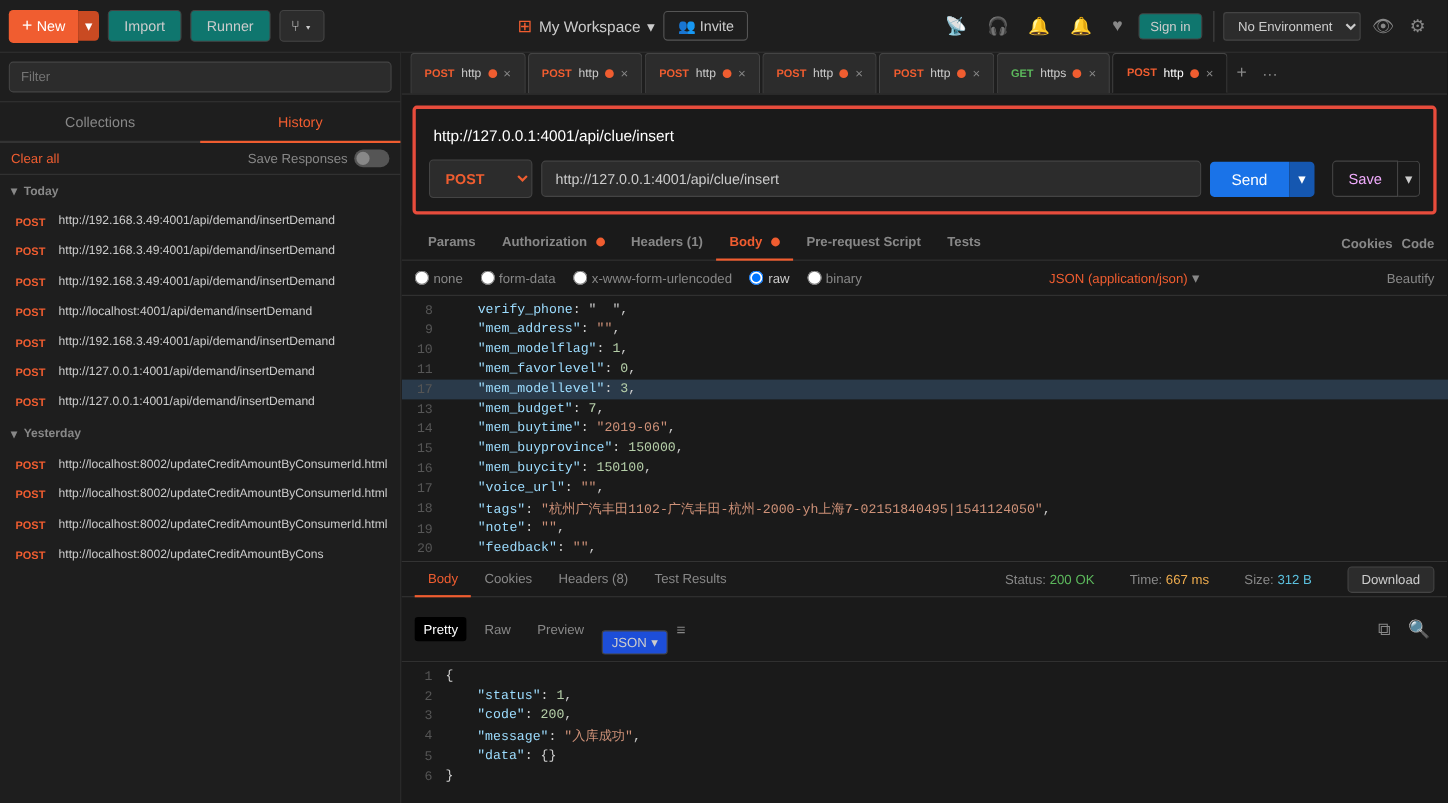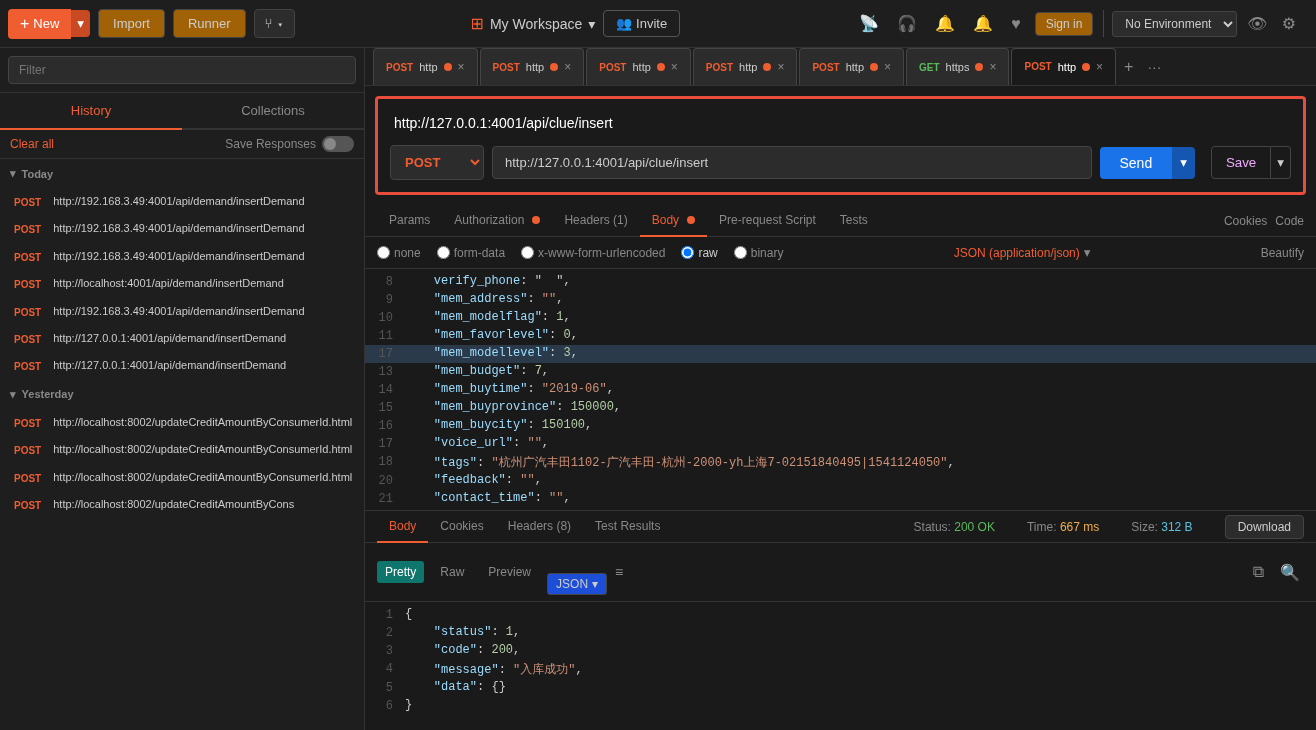--- a/index.html
+++ b/index.html
@@ -2,21 +2,21 @@
 <html><head>
   <meta charset="utf-8">
   <style>
     * { box-sizing: border-box; margin: 0; padding: 0; }
     body { font-family: -apple-system, BlinkMacSystemFont, 'Segoe UI', sans-serif; font-size: 12px; background: #1a1a1a; color: #ccc; height: 730px; overflow: hidden; display: flex; flex-direction: column; }
 
     
     .top-bar { background: #1e1e1e; height: 48px; display: flex; align-items: center; padding: 0 8px; gap: 8px; border-bottom: 1px solid #333; flex-shrink: 0; }
     .new-btn { background: #f05d30; color: white; border: none; border-radius: 4px; padding: 6px 12px; cursor: pointer; display: flex; align-items: center; gap: 4px; font-size: 13px; font-weight: 500; }
     .new-btn-arrow { background: #c94a22; border: none; color: white; border-radius: 0 4px 4px 0; padding: 6px 6px; cursor: pointer; }
-    .top-btn { background: #a16207; color: #ccc; border: 1px solid #444; border-radius: 4px; padding: 6px 14px; cursor: pointer; font-size: 13px; }
+    .top-btn { background: #0f766e; color: #ccc; border: 1px solid #444; border-radius: 4px; padding: 6px 14px; cursor: pointer; font-size: 13px; }
     .top-btn-icon { background: #2c2c2c; color: #ccc; border: 1px solid #444; border-radius: 4px; padding: 6px 10px; cursor: pointer; }
     .top-center { flex: 1; display: flex; justify-content: center; align-items: center; gap: 8px; }
     .workspace-btn { background: transparent; color: #ccc; border: none; cursor: pointer; font-size: 14px; display: flex; align-items: center; gap: 6px; }
     .invite-btn { background: transparent; color: #ccc; border: 1px solid #555; border-radius: 4px; padding: 5px 12px; cursor: pointer; font-size: 13px; }
     .top-right { display: flex; align-items: center; gap: 10px; margin-left: auto; }
     .icon-btn { background: transparent; border: none; color: #888; cursor: pointer; font-size: 16px; padding: 4px; }
 
     
     .main { display: flex; flex: 1; overflow: hidden; }
 
@@ -56,21 +56,21 @@
     .url-display { color: #fff; font-size: 14px; margin-bottom: 10px; padding: 4px; }
     .url-input-row { display: flex; align-items: center; gap: 8px; }
     .method-select { background: #2c2c2c; color: #f05d30; border: 1px solid #444; border-radius: 4px; padding: 8px 10px; font-size: 13px; cursor: pointer; font-weight: 600; }
     .url-input { flex: 1; background: #2c2c2c; border: 1px solid #444; border-radius: 4px; padding: 8px 12px; color: #ccc; font-size: 13px; }
     .send-btn { background: #1a73e8; color: white; border: none; border-radius: 4px 0 0 4px; padding: 8px 20px; cursor: pointer; font-size: 14px; font-weight: 500; }
     .send-arrow { background: #1557b0; color: white; border: none; border-radius: 0 4px 4px 0; padding: 8px 8px; cursor: pointer; }
     .save-btn { background: transparent; color: #f0abfc; border: 1px solid #444; border-radius: 4px 0 0 4px; padding: 8px 14px; cursor: pointer; margin-left: 8px; }
     .save-arrow { background: transparent; color: #ccc; border: 1px solid #444; border-left: none; border-radius: 0 4px 4px 0; padding: 8px 6px; cursor: pointer; }
 
     
-    .req-tabs-row { display: flex; align-items: center; border-bottom: 1px solid #333; padding: 0 12px; background: #1a1a1a; flex-shrink: 0; }
+    .req-tabs-row { display: flex; align-items: center; border-bottom: 1px solid #333; padding: 0 12px; background: #1a1a1a; flex-shrink: 0; font-weight: bold; }
     .req-tab-item { padding: 8px 12px; cursor: pointer; font-size: 12px; color: #888; border-bottom: 2px solid transparent; margin-bottom: -1px; display: flex; align-items: center; gap: 4px; }
     .req-tab-item.active { color: #f05d30; border-bottom: 2px solid #f05d30; }
     .cookies-link { margin-left: auto; color: #888; font-size: 12px; cursor: pointer; }
     .code-link { color: #888; font-size: 12px; cursor: pointer; margin-left: 8px; }
 
     
     .body-type-row { display: flex; align-items: center; gap: 16px; padding: 8px 12px; border-bottom: 1px solid #333; flex-shrink: 0; }
     .radio-option { display: flex; align-items: center; gap: 4px; cursor: pointer; font-size: 12px; color: #888; }
     .radio-option input { cursor: pointer; }
     .radio-option.active { color: #ccc; }
@@ -92,21 +92,21 @@
     
     .response-area { border-top: 1px solid #333; display: flex; flex-direction: column; height: 220px; flex-shrink: 0; }
     .response-tabs-row { display: flex; align-items: center; padding: 0 12px; background: #1a1a1a; border-bottom: 1px solid #333; flex-shrink: 0; }
     .resp-tab-item { padding: 8px 12px; cursor: pointer; font-size: 12px; color: #888; border-bottom: 2px solid transparent; margin-bottom: -1px; }
     .resp-tab-item.active { color: #f05d30; border-bottom: 2px solid #f05d30; }
     .resp-status { margin-left: auto; display: flex; align-items: center; gap: 32px; font-size: 12px; color: #888; }
     .status-ok { color: #5cb85c; }
     .download-btn { background: #2c2c2c; border: 1px solid #444; color: #ccc; padding: 4px 12px; border-radius: 4px; cursor: pointer; font-size: 12px; }
     .resp-format-row { display: flex; align-items: center; gap: 8px; padding: 6px 12px; border-bottom: 1px solid #333; flex-shrink: 0; }
     .resp-format-btn { background: transparent; border: none; color: #888; cursor: pointer; font-size: 12px; padding: 4px 8px; border-radius: 3px; }
-    .resp-format-btn.active { color: #fff; background: #0f766e; }
+    .resp-format-btn.active { color: #fff; background: #000000; }
     .json-dropdown { background: #1d4ed8; border: 1px solid #444; color: #ccc; padding: 3px 8px; border-radius: 3px; cursor: pointer; font-size: 12px; display: flex; align-items: center; gap: 4px; margin-top: 24px; }
     .filter-icon { color: #888; cursor: pointer; font-size: 14px; }
     .resp-right-icons { margin-left: auto; display: flex; gap: 8px; }
     .resp-code-area { flex: 1; overflow-y: auto; background: #1a1a1a; font-family: 'Courier New', monospace; font-size: 12px; padding: 4px 0; }
   </style>
 </head>
 <body>
 
 <div class="top-bar">
   <div style="display:flex;align-items:center;gap:0">
@@ -147,22 +147,22 @@
   </div>
 </div>
 
 <div class="main">
 
   <div class="sidebar">
     <div class="sidebar-search">
       <input type="text" placeholder="Filter" style="">
     </div>
     <div class="sidebar-tabs">
+      <div class="sidebar-tab">Collections</div>
       <div class="sidebar-tab active">History</div>
-      <div class="sidebar-tab">Collections</div>
     </div>
     <div class="sidebar-actions">
       <button class="clear-all-btn">Clear all</button>
       <div class="save-responses">
         <span>Save Responses</span>
         <div class="toggle"></div>
       </div>
     </div>
     <div class="history-list">
       <div class="history-section">
@@ -374,20 +374,24 @@
       </div>
       <div class="code-line">
         <span class="line-num">17</span>
         <span class="line-content"><span class="punc">    </span><span class="key">"voice_url"</span><span class="punc">: </span><span class="str-val">""</span><span class="punc">,</span></span>
       </div>
       <div class="code-line">
         <span class="line-num">18</span>
         <span class="line-content"><span class="punc">    </span><span class="key">"tags"</span><span class="punc">: </span><span class="str-val">"杭州广汽丰田1102-广汽丰田-杭州-2000-yh上海7-02151840495|1541124050"</span><span class="punc">,</span></span>
       </div>
       <div class="code-line">
+        <span class="line-num">19</span>
+        <span class="line-content"><span class="punc">    </span><span class="key">"note"</span><span class="punc">: </span><span class="str-val">""</span><span class="punc">,</span></span>
+      </div>
+      <div class="code-line">
         <span class="line-num">20</span>
         <span class="line-content"><span class="punc">    </span><span class="key">"feedback"</span><span class="punc">: </span><span class="str-val">""</span><span class="punc">,</span></span>
       </div>
       <div class="code-line">
         <span class="line-num">21</span>
         <span class="line-content"><span class="punc">    </span><span class="key">"contact_time"</span><span class="punc">: </span><span class="str-val">""</span><span class="punc">,</span></span>
       </div>
 
     </div>
 

